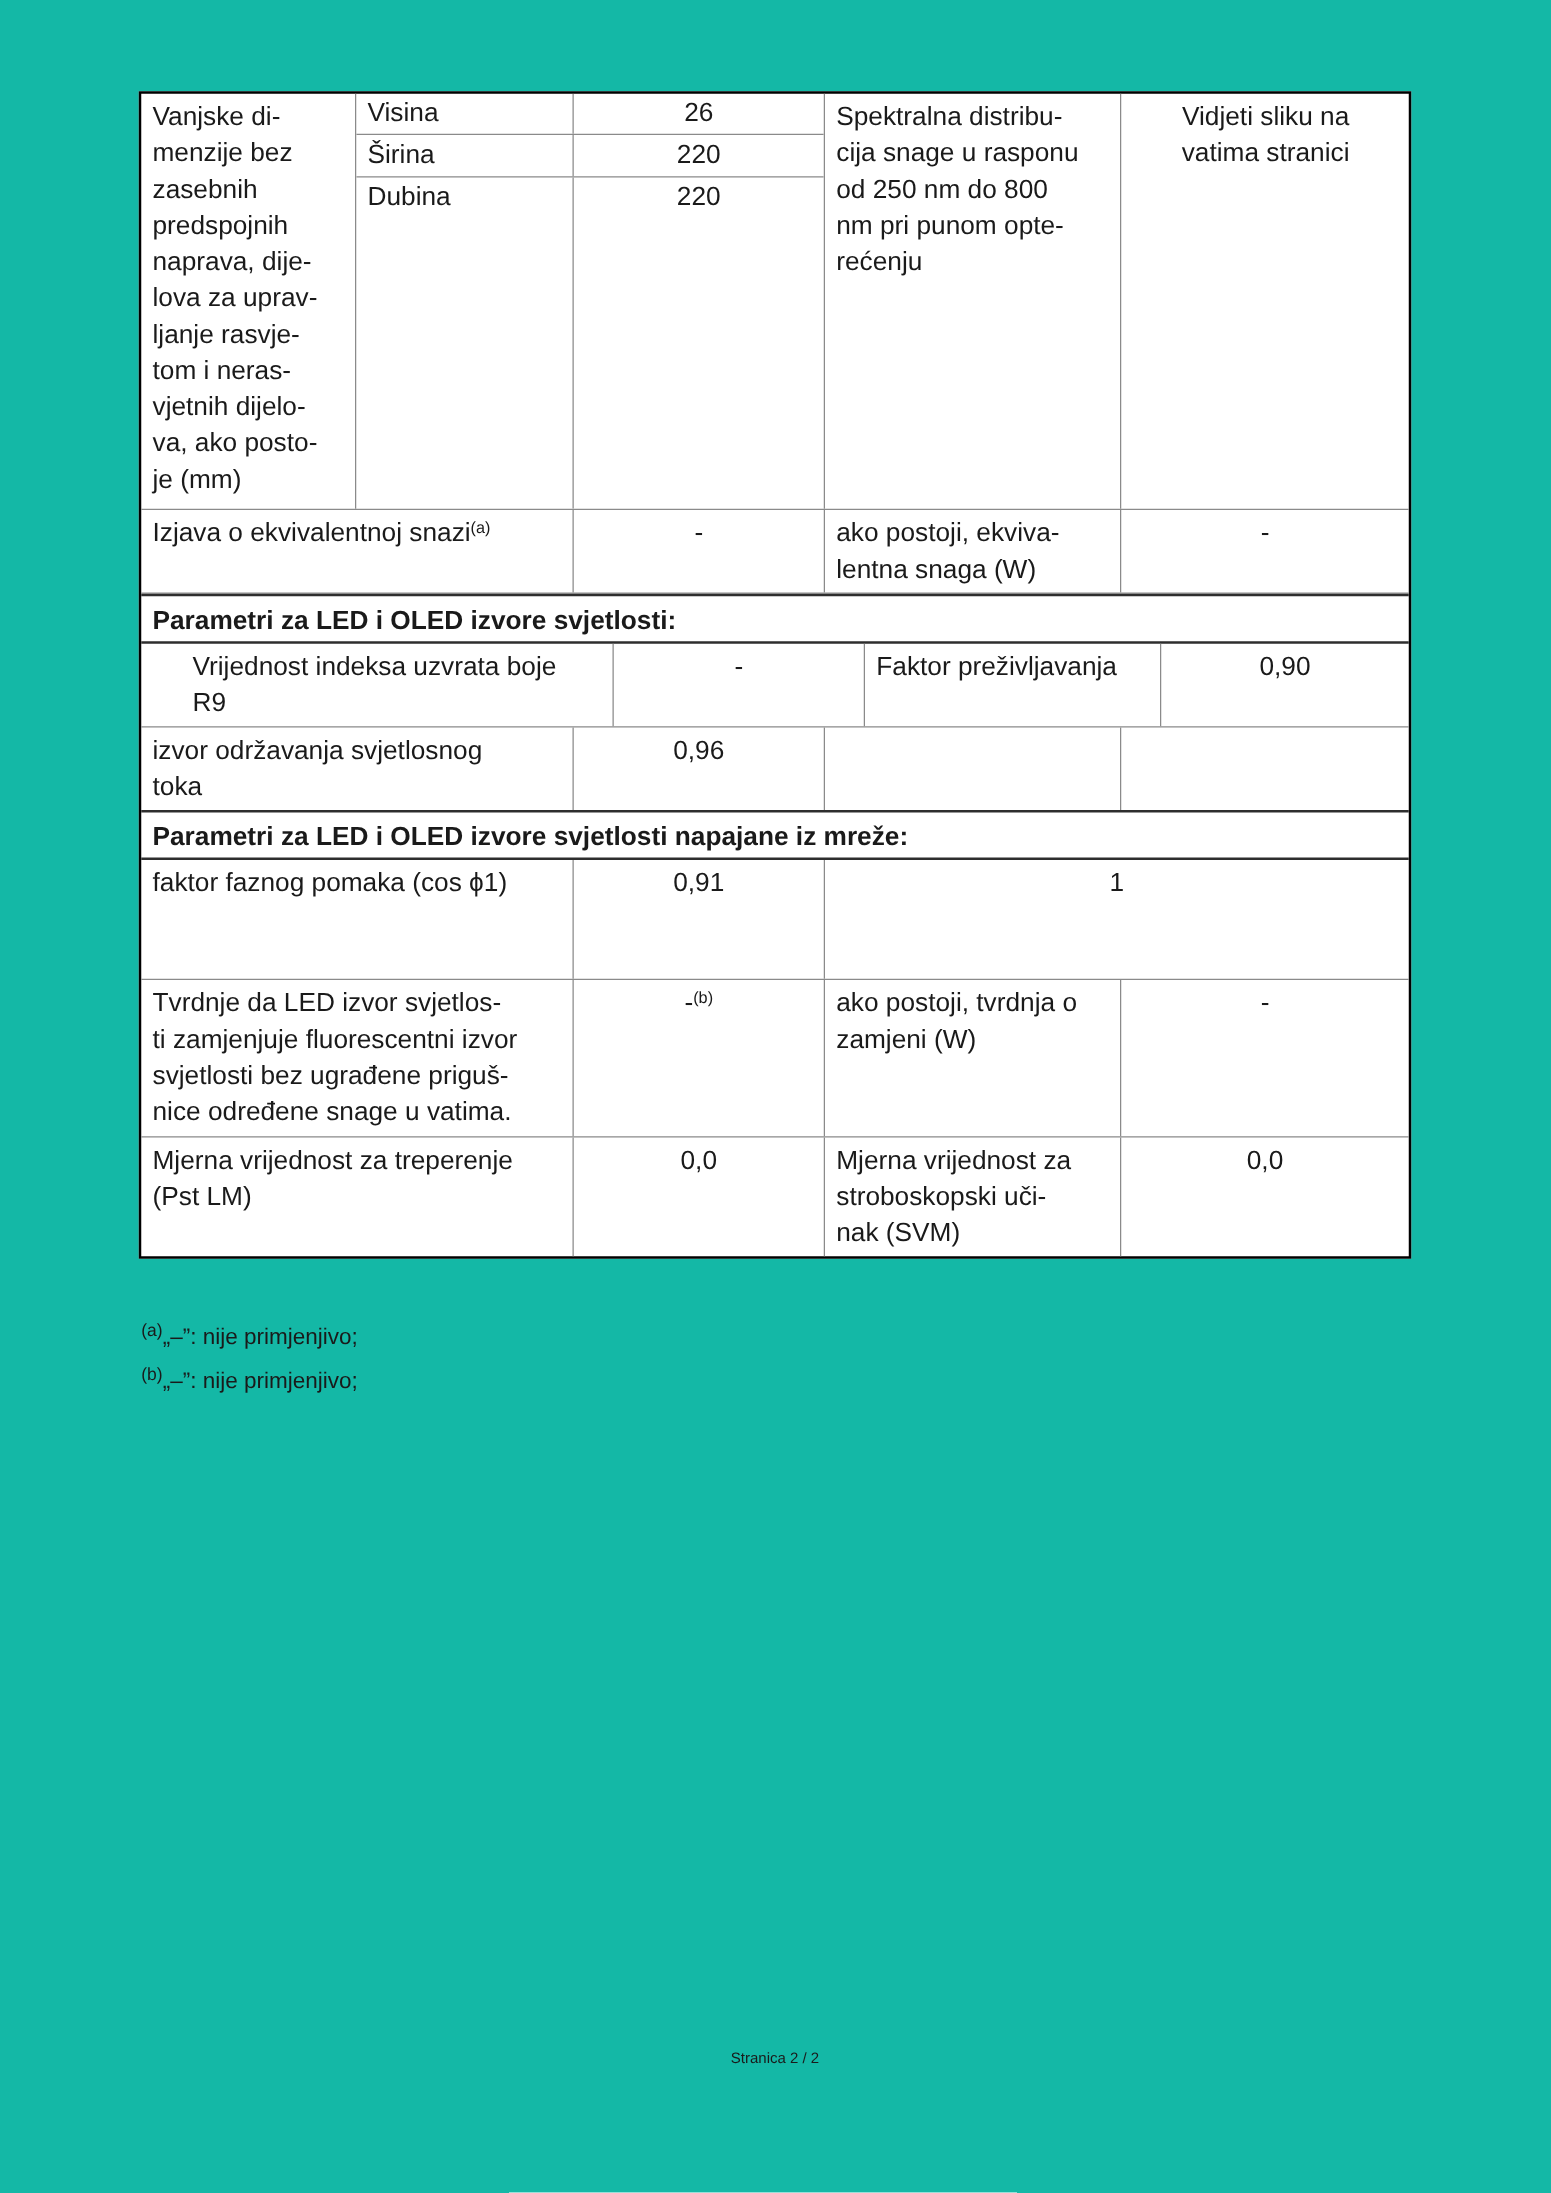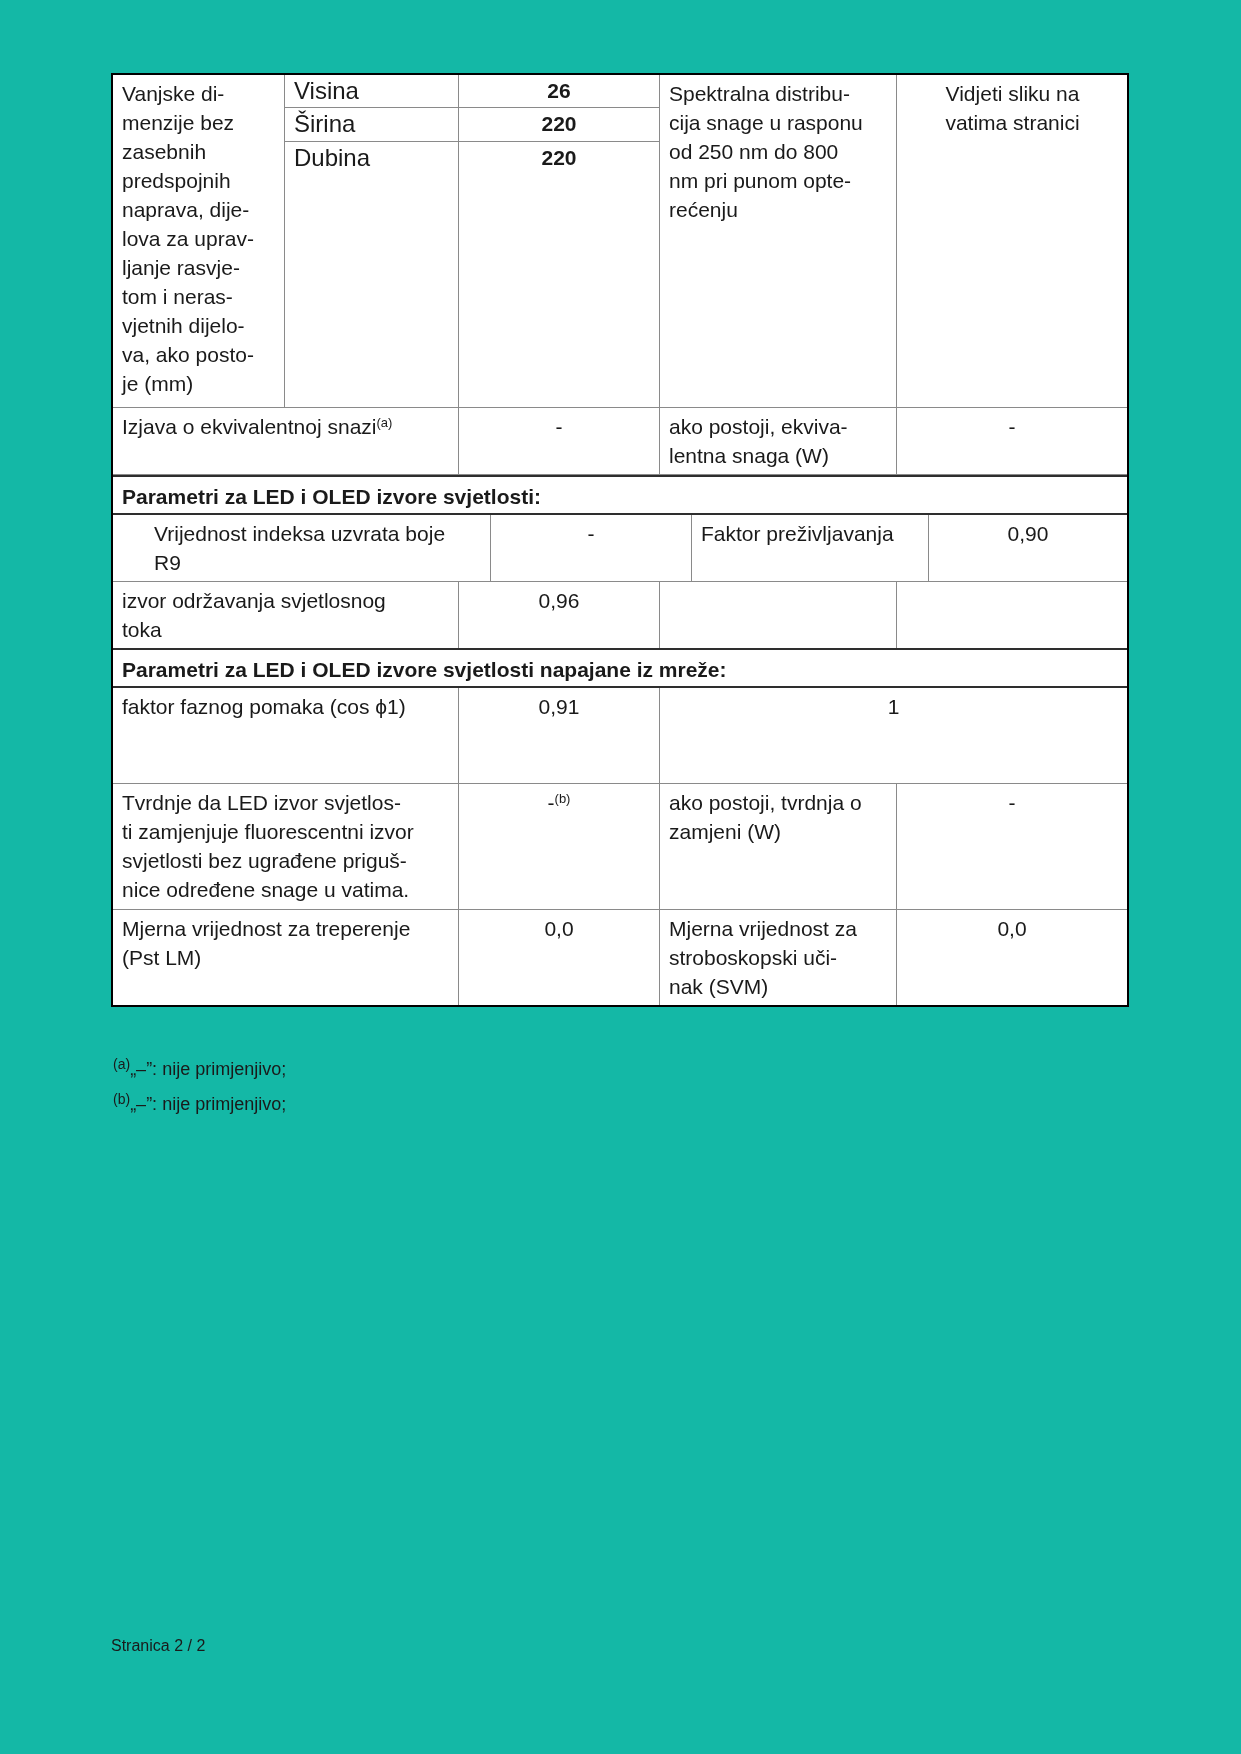--- a/index.html
+++ b/index.html
@@ -78,30 +78,29 @@
     box-sizing: border-box;
   }
   .subrow.sr1 { height: 33px; }
   .subrow.sr2 { height: 34px; }
   .subrow.sr3 { flex: 1; border-bottom: none; }
   .sub-label {
     width: 174px;
     box-sizing: border-box;
     border-right: 1px solid #8a8a8a;
     padding: 1px 8px 0 9px;
-    font-size: 24px;
+    font-size: 21px;
     line-height: 29px;
   }
   .sub-value {
     flex: 1;
     text-align: center;
     padding: 1px 4px 0 4px;
     font-size: 21px;
     line-height: 29px;
-    font-weight: bold;
   }
 
   
   .section-header {
     display: block;
     font-weight: bold;
     font-size: 21px;
     line-height: 28px;
     padding: 6px 8px 2px 9px;
     border-top: 2px solid #2e2e2e;
@@ -129,22 +128,22 @@
   .footnote { margin-bottom: 13px; white-space: nowrap; }
   .footnote sup.fn-mark { font-size: 14px; vertical-align: 6px; }
   .footnote .fn-text { font-size: 18px; }
 
   
   .page-footer {
     position: absolute;
     left: 111px;
     top: 1636px;
     width: 1018px;
-    text-align: left;
-    font-size: 16px;
+    text-align: center;
+    font-size: 12px;
     line-height: 20px;
     color: #1a1a1a;
   }
 </style>
 </head>
 <body>
 
 <div class="page">
 
   <div class="doc-table">

